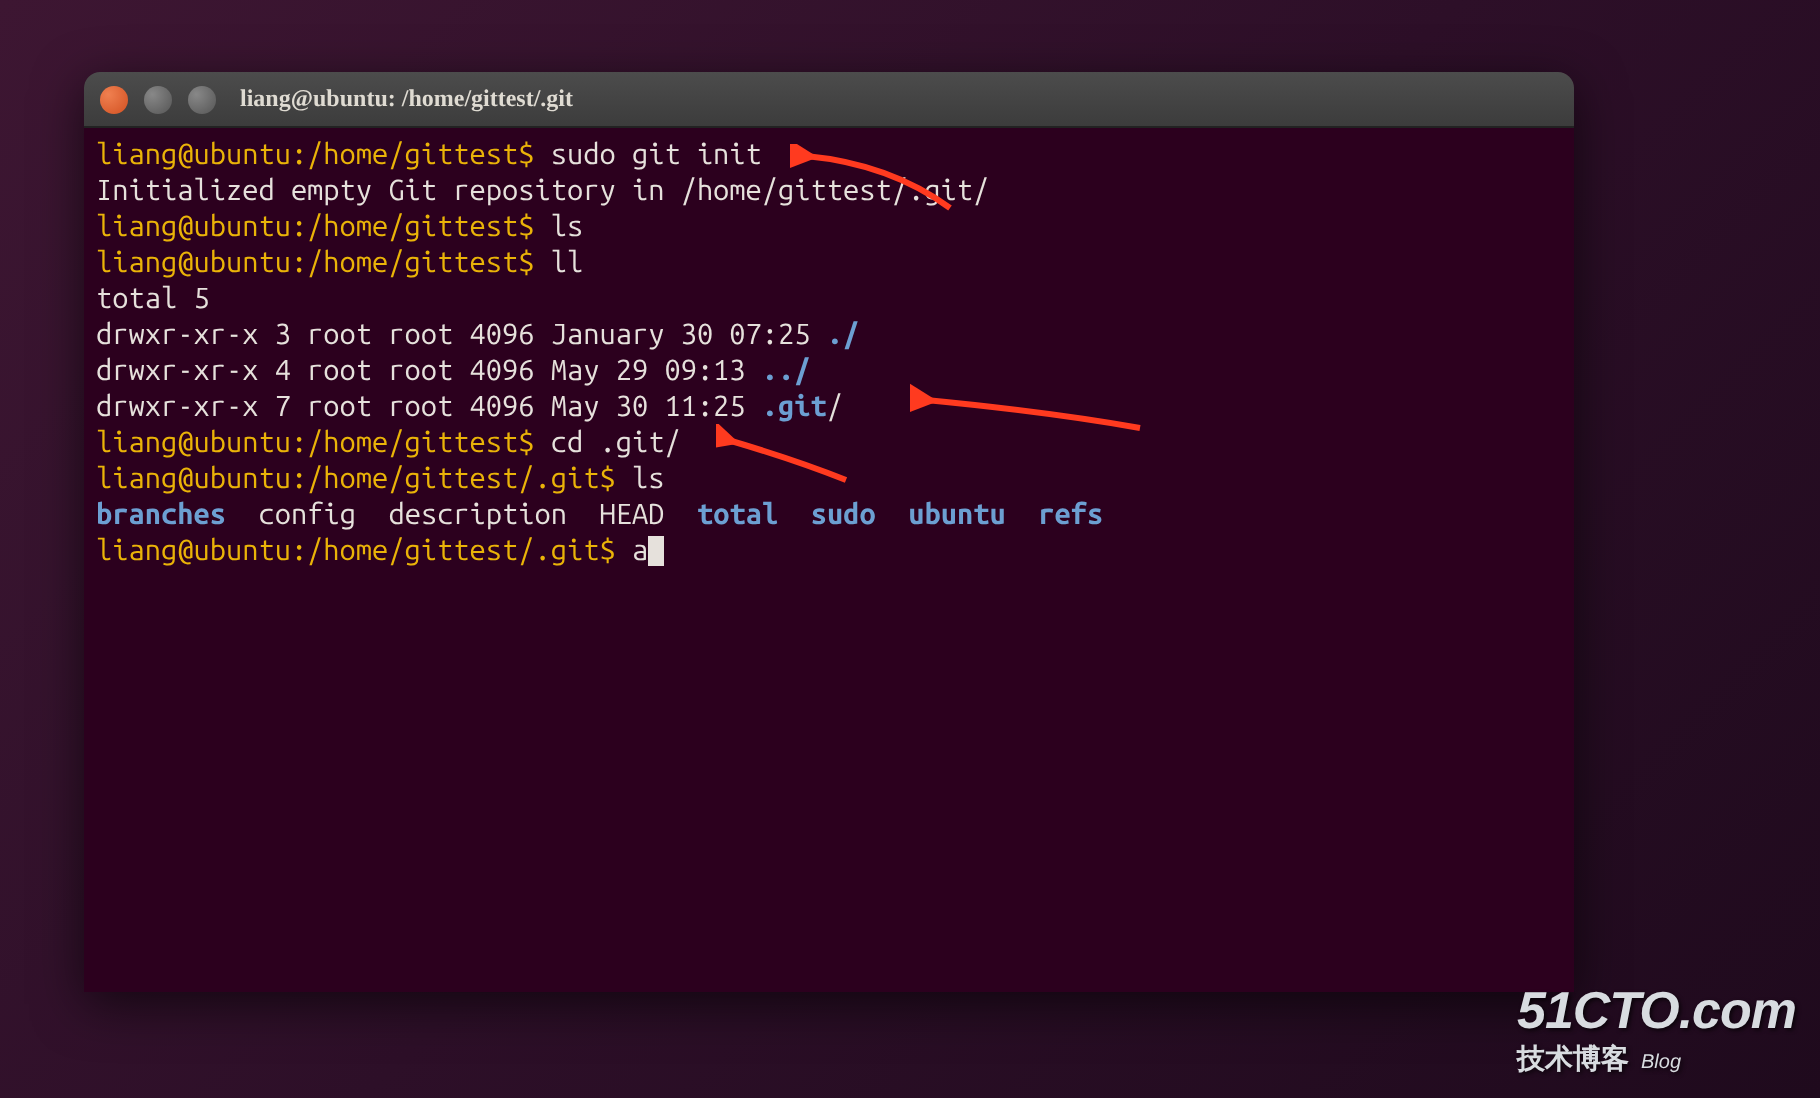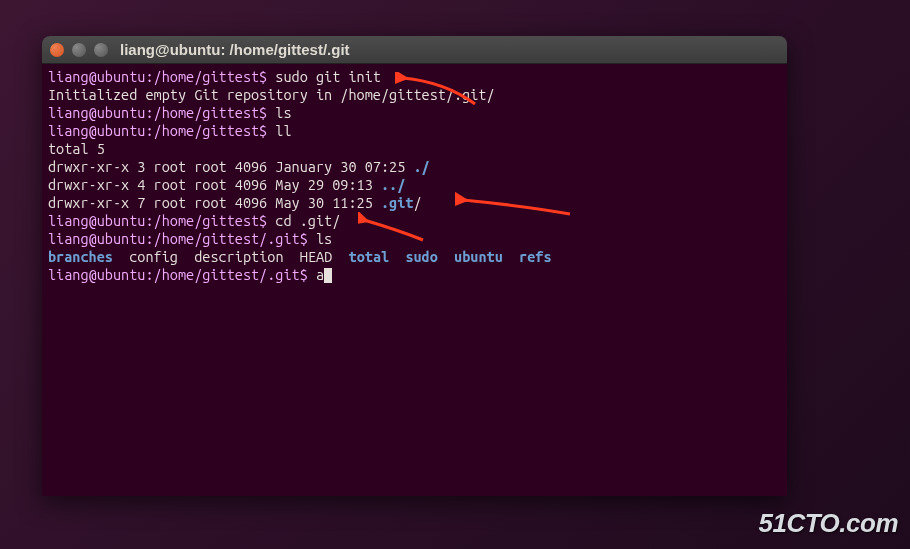--- a/index.html
+++ b/index.html
@@ -25,31 +25,31 @@
     border-bottom: 1px solid #222;
   }
   .win-btn {
     width: 14px; height: 14px; border-radius: 50%;
     display: inline-block;
   }
   .btn-close { background: radial-gradient(circle at 30% 30%, #f08050, #d25122); }
   .btn-min   { background: radial-gradient(circle at 30% 30%, #888, #555); }
   .btn-max   { background: radial-gradient(circle at 30% 30%, #888, #555); }
   .title {
-    color: #dfdbd2; font-size: 15px; font-weight: bold;
-    font-family: Liberation Sans, sans-serif;
+    color: #dfdbd2; font-size: 12px; font-weight: bold;
+    font-family: Liberation Serif, serif;
     margin-left: 4px;
   }
   .terminal {
     background: #2c001e; color: #e6e1dc;
     font-size: 14.5px; line-height: 18px;
     padding: 4px 6px;
     white-space: pre; height: calc(100% - 28px);
   }
-  .prompt { color: #f0abfc; }
+  .prompt { color: #eab308; }
   .dir-blue { color: #6c9fd2; font-weight: bold; }
   .cursor {
     display: inline-block; width: 8px; height: 15px;
     background: #e6e1dc; vertical-align: text-bottom;
   }
   .arrow { position: absolute; pointer-events: none; }
   .arrow svg { display: block; }
   .watermark {
     position: absolute; right: 12px; bottom: 10px;
     color: #d8dce0; text-align: left;
@@ -110,13 +110,14 @@
         <marker id="ah3" markerWidth="8" markerHeight="8" refX="2" refY="4" orient="auto">
           <path d="M8,0 L0,4 L8,8 Z" fill="#ff3a1f"></path>
         </marker>
       </defs>
   <path d="M65,28 Q40,18 6,8" stroke="#ff3a1f" stroke-width="3" fill="none" marker-end="url(#ah3)"></path>
     </svg>
 </div>
 
 <div class="watermark">
   <div class="wm1">51CTO.com</div>
+  <div><span class="wm2">技术博客</span><span class="wm3">Blog</span></div>
 </div>
 
 </body></html>

